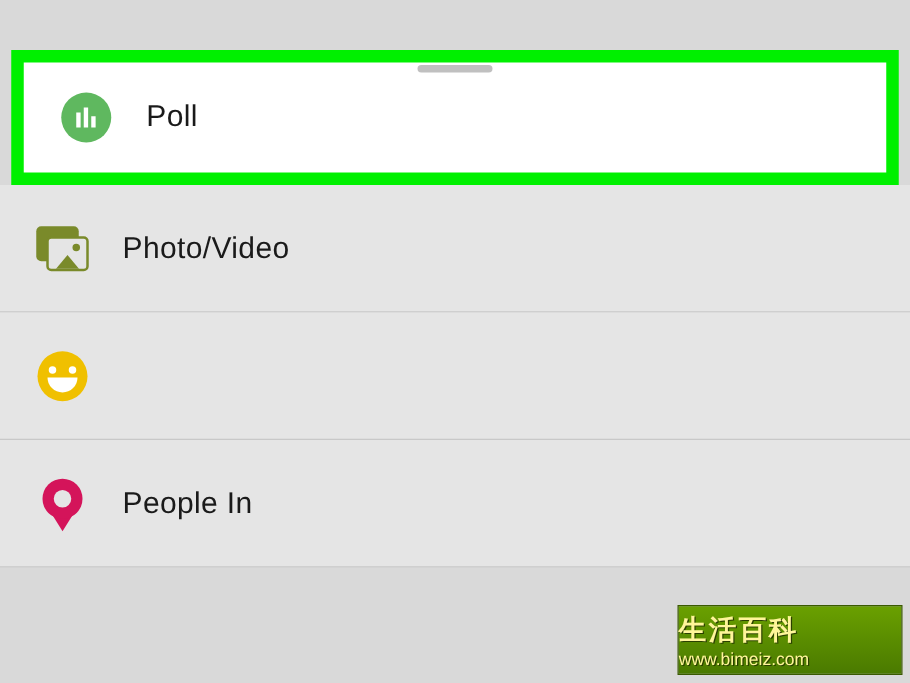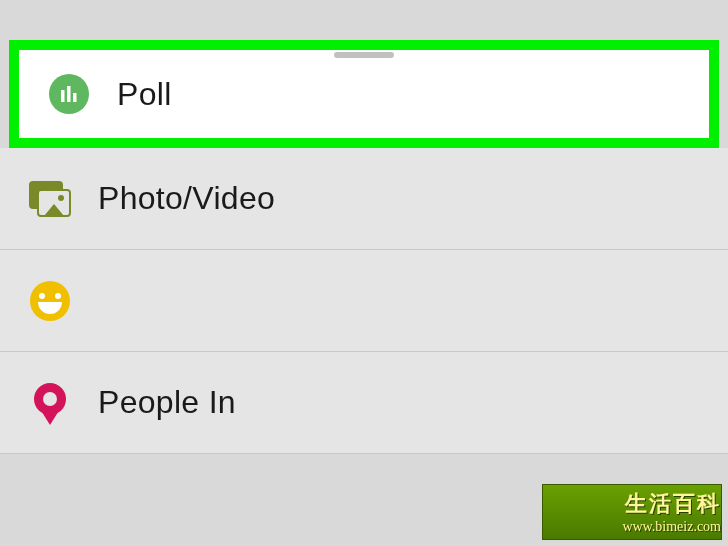--- a/index.html
+++ b/index.html
@@ -45,21 +45,21 @@
     }
     .icon-box {
       width: 44px;
       height: 44px;
       display: flex;
       align-items: center;
       justify-content: center;
       flex-shrink: 0;
     }
     .label {
-      font-size: 32px;
+      font-size: 24px;
       color: #1a1a1a;
       margin-left: 26px;
       letter-spacing: 0.3px;
     }
     .poll-icon-circle {
       width: 40px;
       height: 40px;
       border-radius: 50%;
       background: #5fb85f;
       display: flex;
@@ -94,26 +94,26 @@
     .watermark {
       position: absolute;
       right: 6px;
       bottom: 6px;
       width: 180px;
       height: 56px;
       background: linear-gradient(#6aa000, #4a7a00);
       border: 1px solid #3a5a00;
       display: flex;
       flex-direction: column;
-      align-items: flex-end;
+      align-items: flex-start;
       justify-content: center;
       font-family: "SimSun","Microsoft YaHei",sans-serif;
     }
     .watermark .cn { color:#fff59a; font-size:22px; font-weight:bold; letter-spacing:2px; text-shadow:1px 1px 0 #2a4000; }
-    .watermark .url { color:#fff59a; font-size:14px; text-shadow:1px 1px 0 #2a4000;font-family:Liberation Serif, serif; }
+    .watermark .url { color:#fff59a; font-size:14px; text-shadow:1px 1px 0 #2a4000; }
   </style>
 </head>
 <body>
 
 <div class="container">
 
   <div class="drag-handle"></div>
 
   <div class="highlight-wrap">
     <div class="menu-item">

